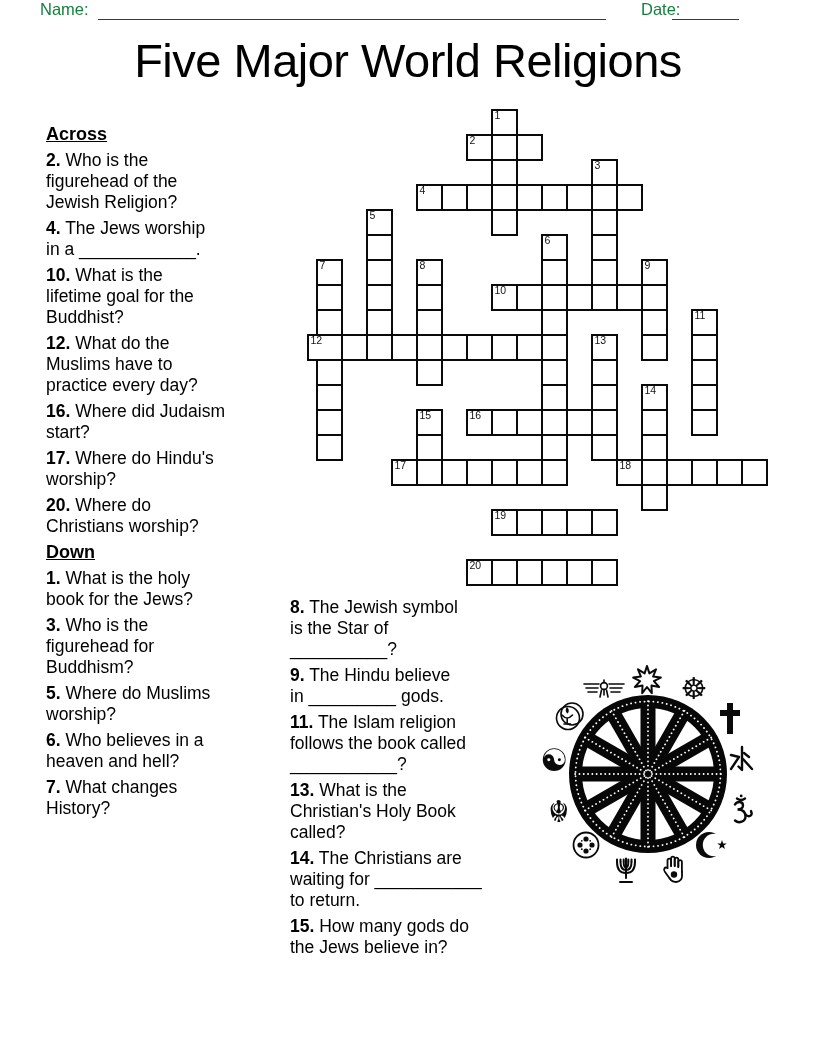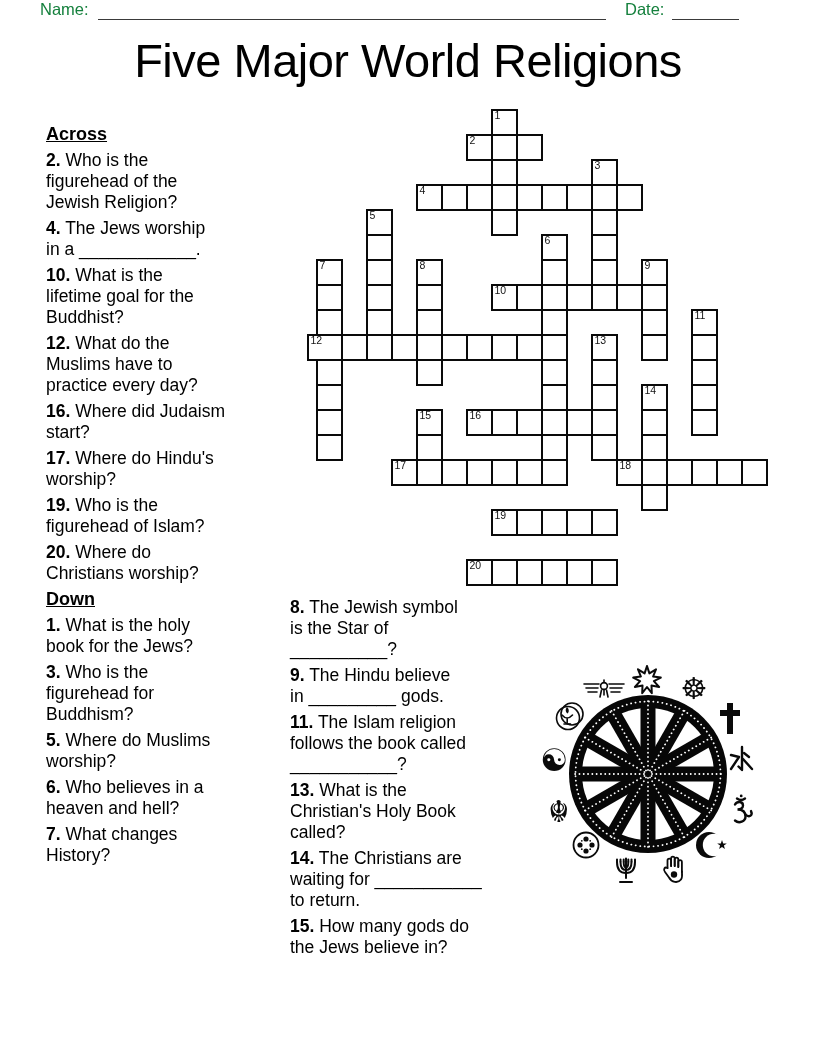--- a/index.html
+++ b/index.html
@@ -38,21 +38,21 @@
   .symbols{position:absolute;left:530px;top:653px;width:258px;height:250px;}
   .wheel{position:absolute;left:36px;top:39px;}
   .sym{position:absolute;transform:translate(-50%,-50%);display:flex;align-items:center;justify-content:center;}
   .glyph{font-family:"DejaVu Sans",sans-serif;color:#0a0a0a;line-height:1;}
 </style>
 </head>
 <body>
 
 <span class="hdr-label" style="left:40px">Name:</span>
 <span class="fill-line" style="left:98px;width:508px"></span>
-<span class="hdr-label" style="left:625px">Date:</span>
+<span class="hdr-label" style="left:641px">Date:</span>
 <span class="fill-line" style="left:672px;width:67px"></span>
 
 <div class="title">Five Major World Religions</div>
 
 <div class="clues clues-left">
   <p class="clue-head">Across</p>
   <div id="across-list">
       <p class="clue"><b>2.</b><span class="txt"> Who is the
 figurehead of the
 Jewish Religion?</span></p>
@@ -61,22 +61,20 @@
       <p class="clue"><b>10.</b><span class="txt"> What is the
 lifetime goal for the
 Buddhist?</span></p>
       <p class="clue"><b>12.</b><span class="txt"> What do the
 Muslims have to
 practice every day?</span></p>
       <p class="clue"><b>16.</b><span class="txt"> Where did Judaism
 start?</span></p>
       <p class="clue"><b>17.</b><span class="txt"> Where do Hindu's
 worship?</span></p>
-      <p class="clue"><b>19.</b><span class="txt"> Who is the
-figurehead of Islam?</span></p>
       <p class="clue"><b>20.</b><span class="txt"> Where do
 Christians worship?</span></p>
     </div>
   <p class="clue-head down-head">Down</p>
   <div id="down-left-list">
       <p class="clue"><b>1.</b><span class="txt"> What is the holy
 book for the Jews?</span></p>
       <p class="clue"><b>3.</b><span class="txt"> Who is the
 figurehead for
 Buddhism?</span></p>

